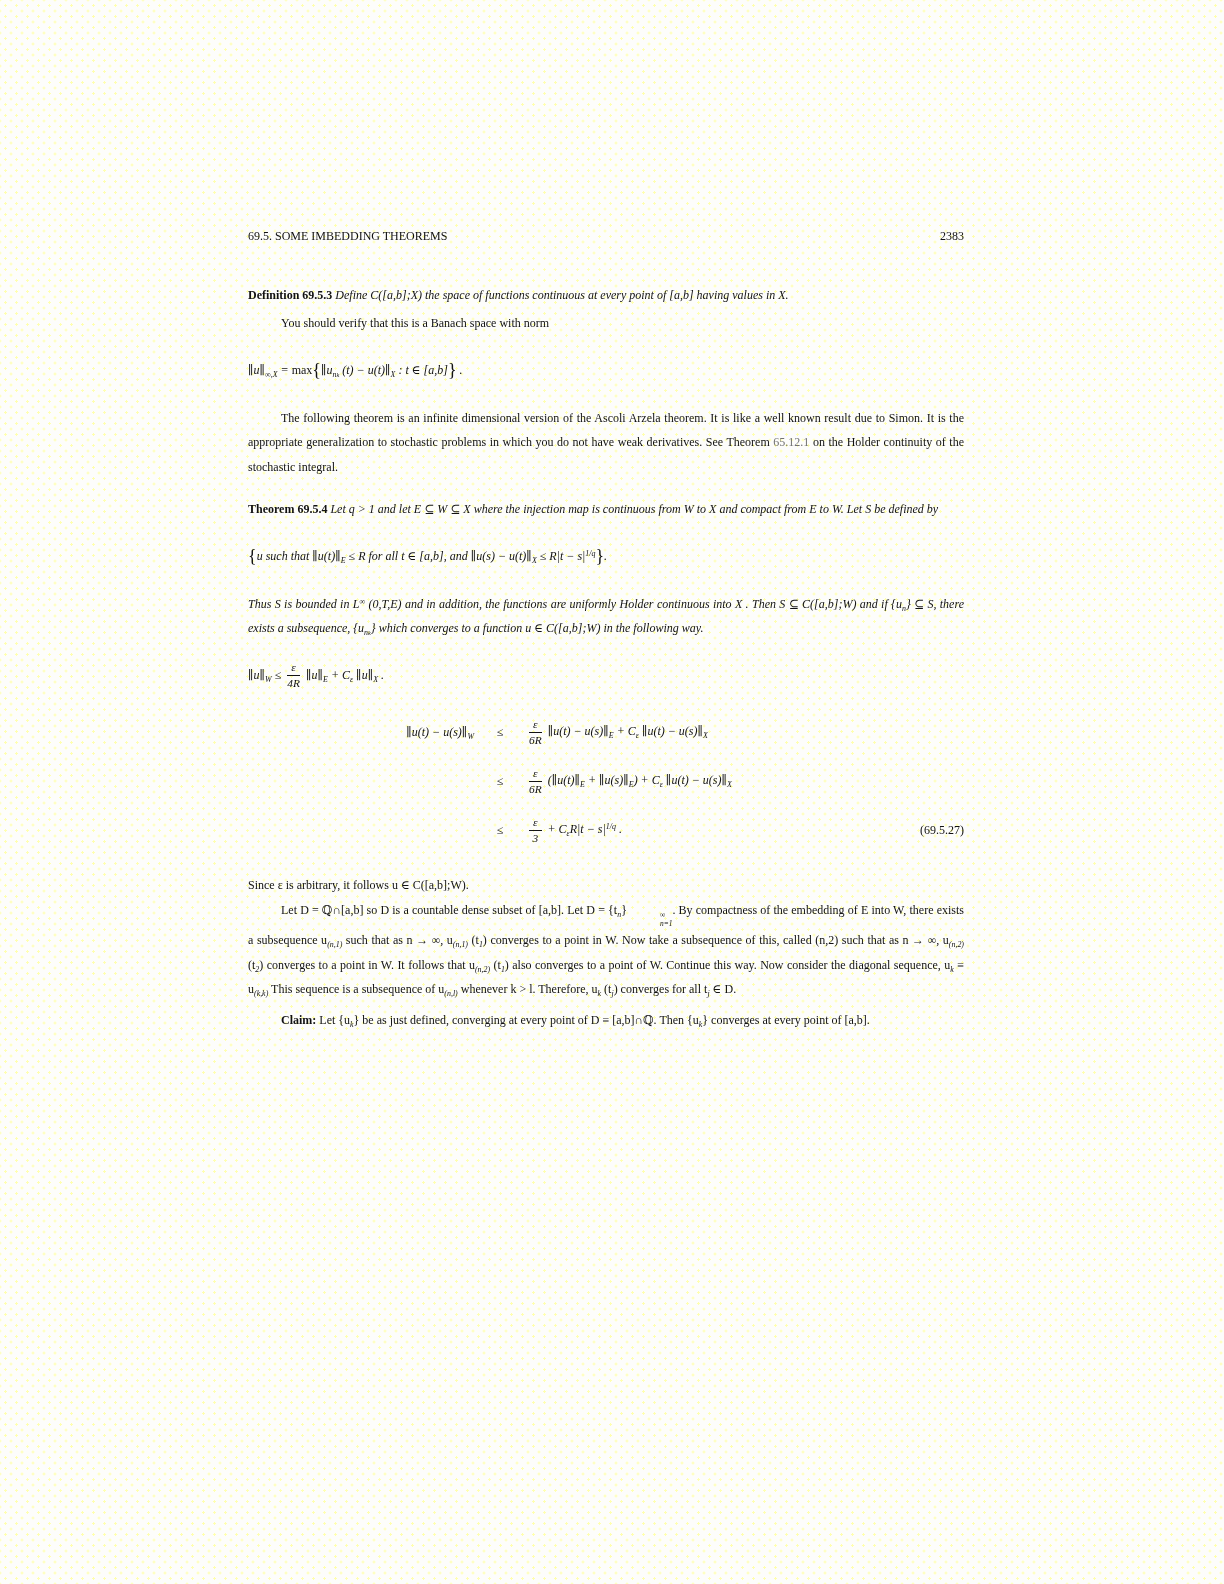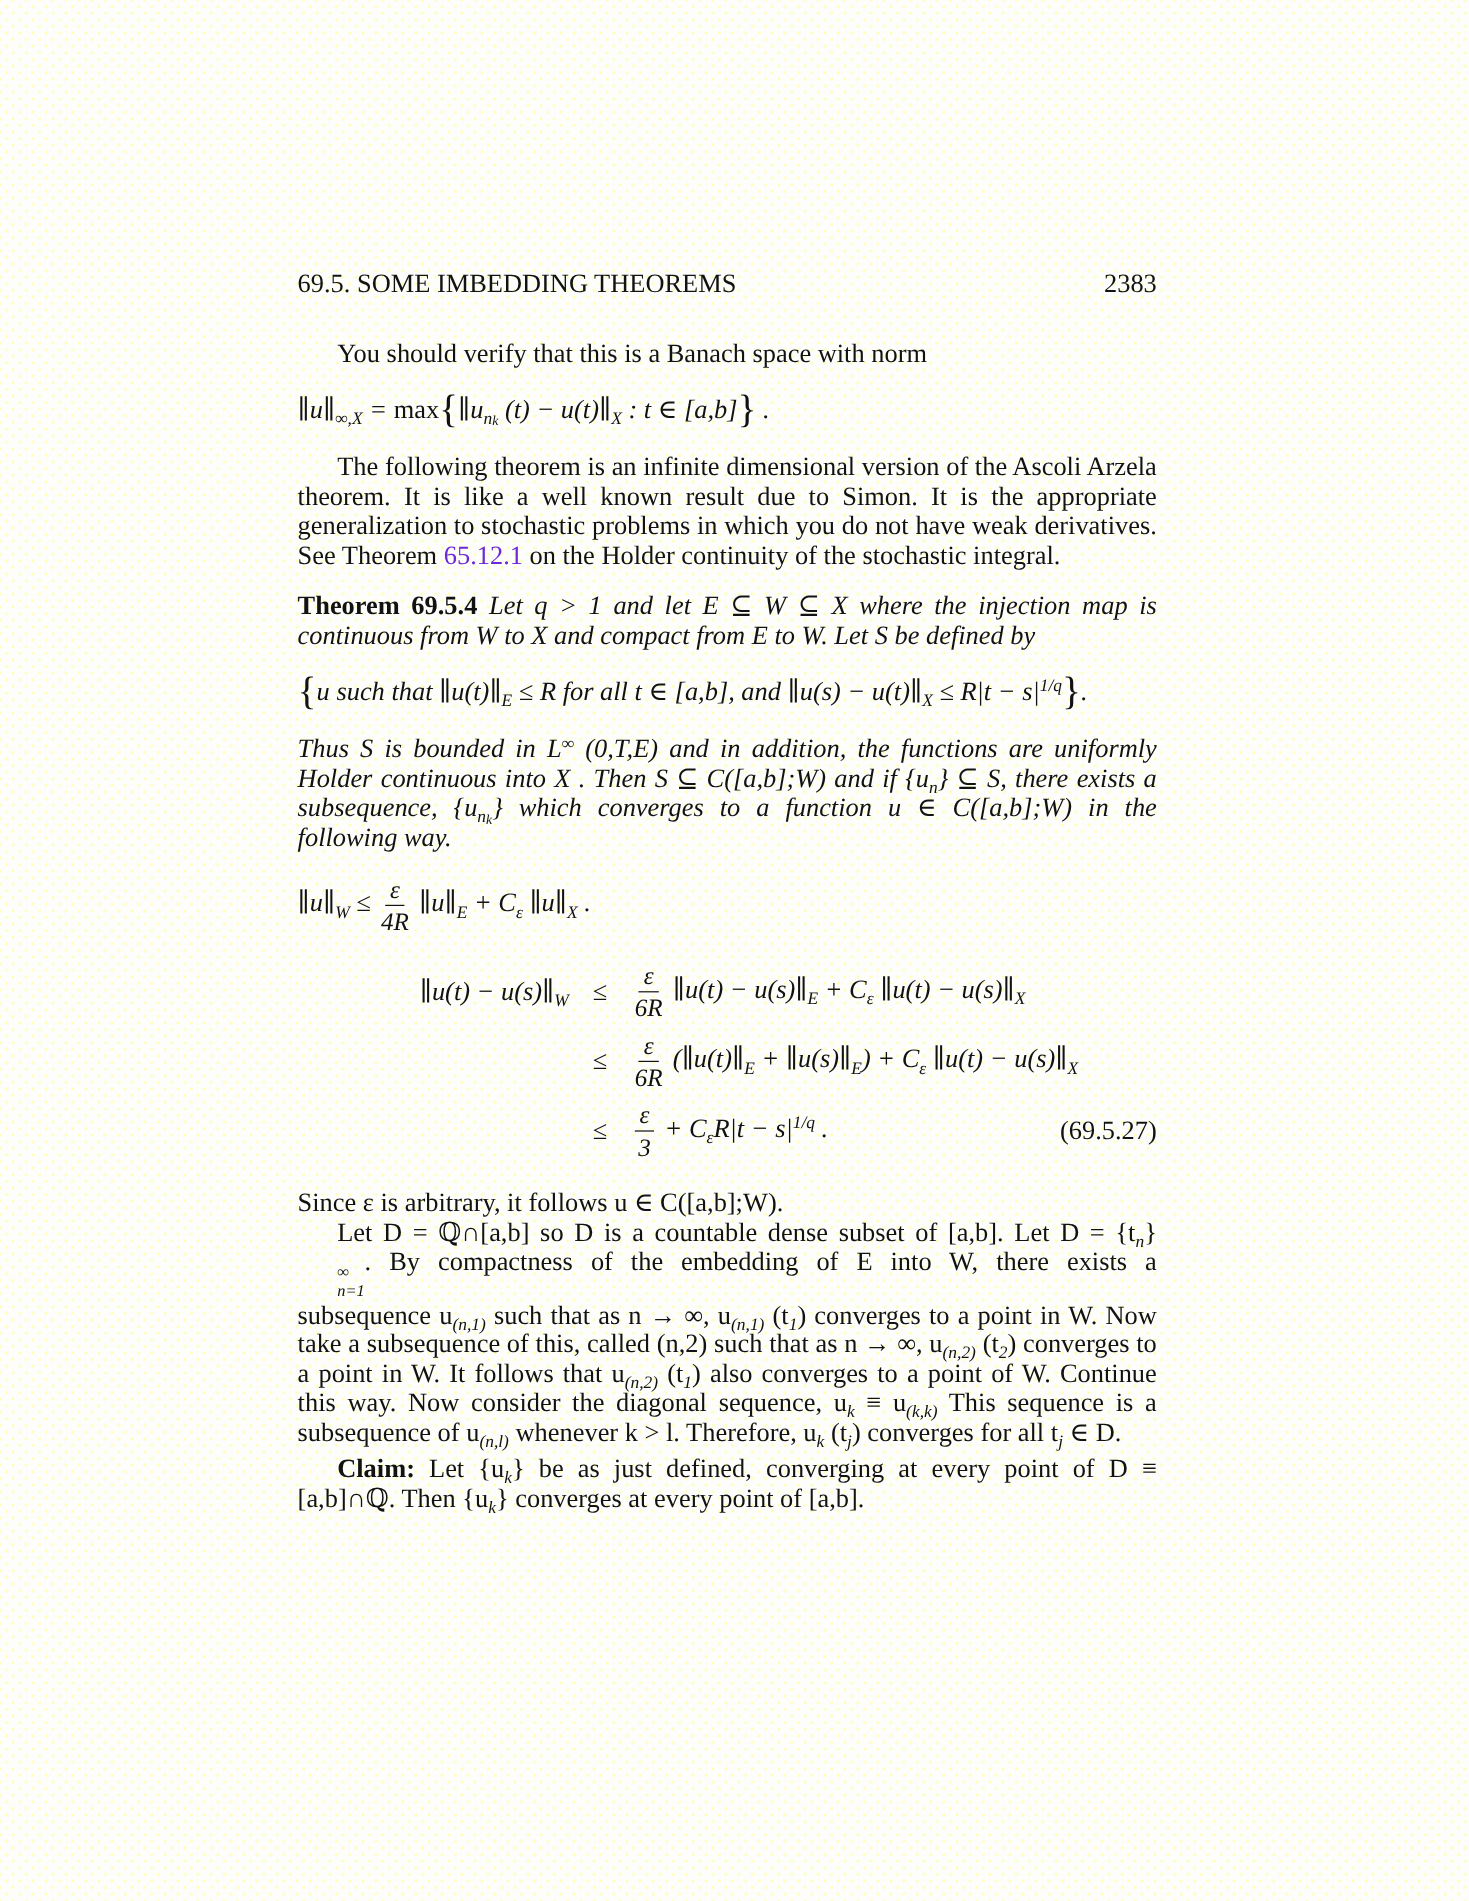--- a/index.html
+++ b/index.html
@@ -10,36 +10,36 @@
       radial-gradient(circle, #ffffb0 1px, rgba(255,255,255,0) 1.4px),
       radial-gradient(circle, #ffffb0 1px, rgba(255,255,255,0) 1.4px);
     background-size:11px 11px;
     background-position:0 0, 5.5px 5.5px;
     font-family:"Liberation Serif","DejaVu Serif",serif;
     color:#121212;
     -webkit-font-smoothing:antialiased;
   }
   .page{
     position:absolute;left:248px;top:224px;width:716px;
-    font-size:22px;line-height:24.5px;
+    font-size:12px;line-height:24.5px;
   }
   .running-head{display:flex;justify-content:space-between;margin-bottom:34px;}
   .para{margin:0 0 14px 0;text-align:justify;}
   .tight{margin-bottom:0;}
   .indent{text-indent:33px;}
   .mb4{margin-bottom:4px;}
   .mb6{margin-bottom:16px;}
   .mt6{margin-top:6px;}
   .display{
     text-align:left;font-style:italic;margin:19px 0 21px 0;line-height:30px;
   }
   .it{font-style:italic;}
   .bf{font-weight:bold;font-style:normal;}
   .rm{font-style:normal;}
-  .lnk{color:#6d28d9;cursor:pointer;}
+  .lnk{color:#737373;cursor:pointer;}
   .sb{font-size:0.66em;vertical-align:-0.35em;font-style:italic;line-height:0;}
   .sb2{font-size:0.52em;vertical-align:-0.55em;font-style:italic;line-height:0;}
   .sp{font-size:0.66em;vertical-align:0.5em;font-style:italic;line-height:0;}
   .big{font-size:1.5em;font-style:normal;vertical-align:-0.1em;line-height:0;}
   .frac{
     display:inline-flex;flex-direction:column;align-items:center;
     vertical-align:middle;line-height:1.15;font-size:0.95em;margin:0 3px;
   }
   .frac .num{border-bottom:1.4px solid #121212;padding:0 4px 1px 4px;}
   .frac .den{padding-top:1px;}
@@ -63,20 +63,21 @@
 </head>
 <body>
 
 <div class="page">
 
   <div class="running-head">
     <span>69.5.  SOME IMBEDDING THEOREMS</span>
     <span>2383</span>
   </div>
 
+  <p class="para mb4"><span class="bf">Definition 69.5.3</span><span>  </span><span class="it">Define C([a,b];X) the space of functions continuous at every point of [a,b] having values in X.</span></p>
 
   <p class="para indent mb4"><span>You should verify that this is a Banach space with norm</span></p>
 
   <div class="display"><span>∥u∥</span><span class="sb">∞,X</span><span> = </span><span class="rm">max</span><span class="big">{</span><span>∥u</span><span class="sb">n</span><span class="sb2">k</span><span> (t) − u(t)∥</span><span class="sb">X</span><span> : t ∈ [a,b]</span><span class="big">}</span><span> .</span></div>
 
   <p class="para indent"><span>The following theorem is an infinite dimensional version of the Ascoli Arzela theorem. It is like a well known result due to Simon.  It is the appropriate generalization to stochastic problems in which you do not have weak derivatives.  See Theorem </span><span class="lnk">65.12.1</span><span> on the Holder continuity of the stochastic integral.</span></p>
 
   <p class="para mb4" style="margin-top:18px"><span class="bf">Theorem 69.5.4</span><span>  </span><span class="it">Let q &gt; 1 and let E ⊆ W ⊆ X where the injection map is continuous from W to X and compact from E to W.  Let S be defined by</span></p>
 
   <div class="display"><span class="big">{</span><span>u such that ∥u(t)∥</span><span class="sb">E</span><span> ≤ R for all t ∈ [a,b],  and  ∥u(s) − u(t)∥</span><span class="sb">X</span><span> ≤ R|t − s|</span><span class="sp">1/q</span><span class="big">}</span><span>.</span></div>

